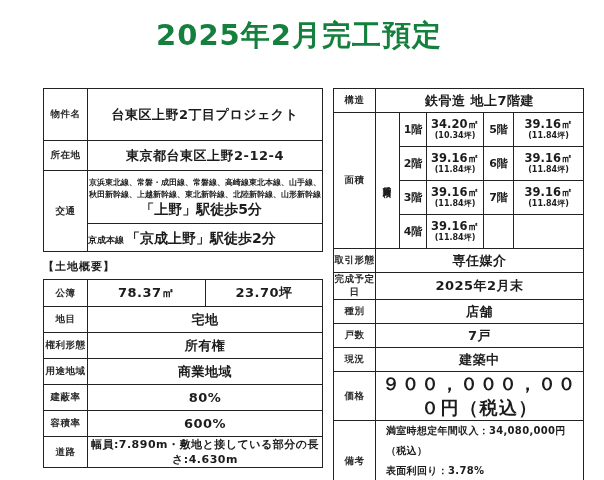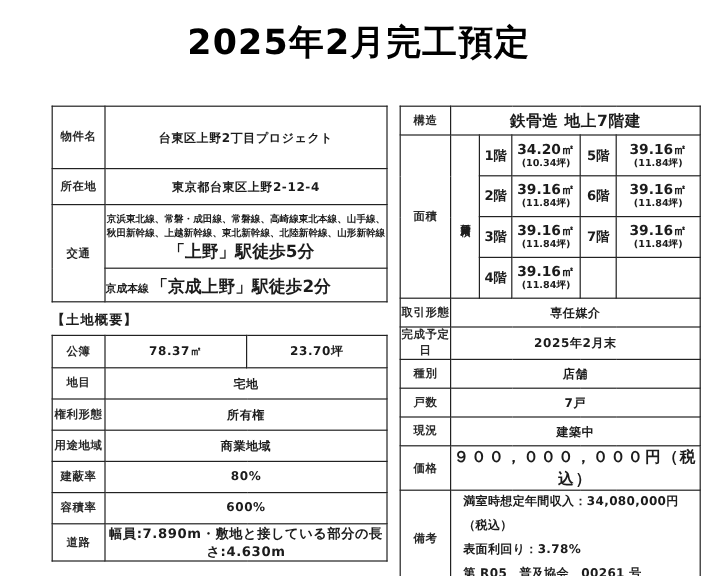--- a/index.html
+++ b/index.html
@@ -8,41 +8,41 @@
     width: 604px; height: 480px;
     position: relative;
     font-family: "DejaVu Sans", "Liberation Sans", sans-serif;
     color: #1c1c1c;
     overflow: hidden;
   }
   .page-title {
     position: absolute; top: 16px; left: 0; width: 562px;
     text-align: center;
     font-size: 29px; font-weight: 600; letter-spacing: 1px;
-    color: #000000;
+    color: #15803d;
     padding-left: 36px;
   }
   table {
     border-collapse: collapse;
     table-layout: fixed;
   }
   td {
     border: 1.5px solid #222222;
     vertical-align: middle;
     text-align: center;
     overflow: hidden;
   }
   .lbl {
     font-size: 9.5px;
     font-weight: 600;
     color: #2a2a2a;
     letter-spacing: 0.5px;
   }
   .val {
-    font-size: 10px;
+    font-size: 13px;
     font-weight: 700;
     letter-spacing: 0.5px;
   }
   
   .left-col { position: absolute; left: 43px; top: 88px; width: 255px; }
   .t1 { width: 280px; }
   .t1 col.c-lbl { width: 44px; }
   .t1 .r-name  { height: 52px; }
   .t1 .r-addr  { height: 30px; }
   .t1 .r-acc1  { height: 53px; }
@@ -76,21 +76,21 @@
   .vert-label {
     writing-mode: vertical-rl;
     text-orientation: upright;
     font-size: 8.5px; font-weight: 600;
     letter-spacing: 1px;
     margin: 0 auto;
   }
   .floor-no { font-size: 11px; font-weight: 700; }
   .area-sqm { font-size: 11.5px; font-weight: 700; line-height: 1.15; }
   .area-tsubo { font-size: 8px; font-weight: 700; line-height: 1.1; }
-  .price-val { font-size: 13px; font-weight: 700; letter-spacing: 1.5px; }
+  .price-val { font-size: 18px; font-weight: 700; letter-spacing: 1.5px; }
   .remarks-cell { text-align: left; padding-left: 10px; }
   .remarks-cell div { font-size: 10px; font-weight: 700; line-height: 2.0; letter-spacing: 0.3px; }
 </style>
 </head>
 <body>
 
 <div class="page-title">2025年2月完工預定</div>
 
 <div class="left-col">
 

